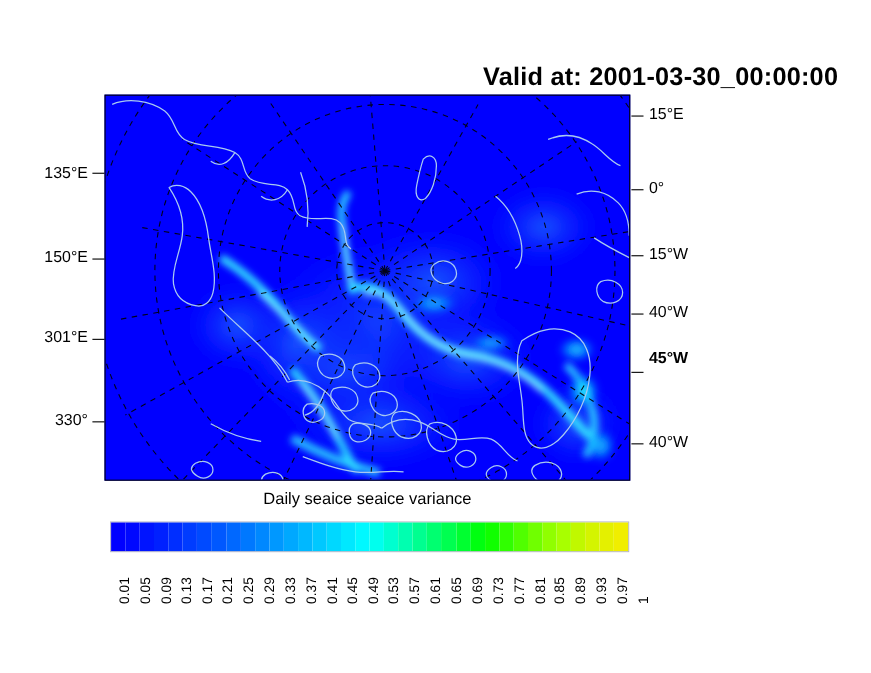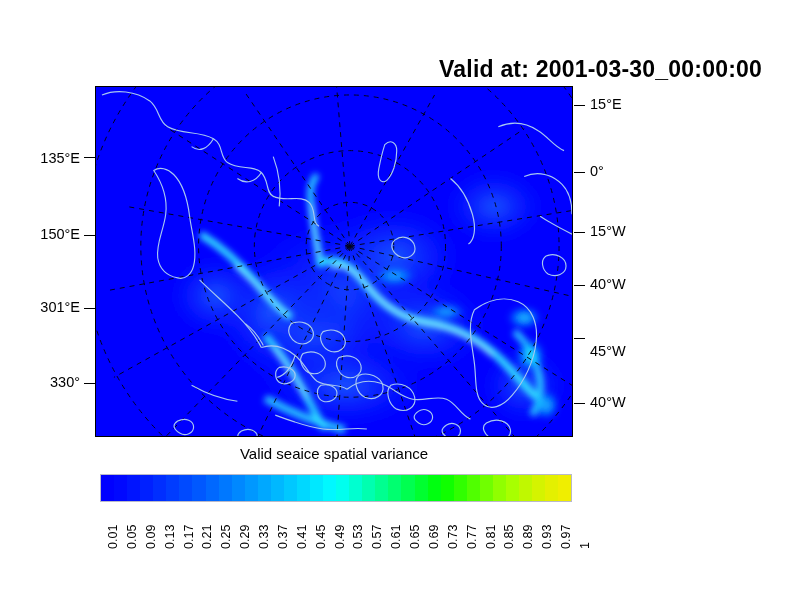--- a/index.html
+++ b/index.html
@@ -218,26 +218,26 @@
 <div id="axis-right">
     <div class="abs tick-r" style="left: 574px; top: 105px;"></div>
     <div class="abs lab-r" style="left: 590px; top: 96px;">15°E</div>
     <div class="abs tick-r" style="left: 574px; top: 172px;"></div>
     <div class="abs lab-r" style="left: 590px; top: 163px;">0°</div>
     <div class="abs tick-r" style="left: 574px; top: 232px;"></div>
     <div class="abs lab-r" style="left: 590px; top: 223px;">15°W</div>
     <div class="abs tick-r" style="left: 574px; top: 285px;"></div>
     <div class="abs lab-r" style="left: 590px; top: 276px;">40°W</div>
     <div class="abs tick-r" style="left: 574px; top: 338px;"></div>
-    <div class="abs lab-r" style="left: 590px; top: 343px;">45°W</div>
+    <div class="abs lab-r" style="left: 590px; top: 318px; font-weight: bold;">45°W</div>
     <div class="abs tick-r" style="left: 574px; top: 403px;"></div>
     <div class="abs lab-r" style="left: 590px; top: 394px;">40°W</div>
   </div>
 
-<div class="abs" id="caption">Valid seaice spatial variance</div>
+<div class="abs" id="caption">Daily seaice seaice variance</div>
 
 <div class="abs" id="cbar">
     <div class="seg" style="background: rgb(0, 0, 255);"></div>
     <div class="seg" style="background: rgb(0, 8, 255);"></div>
     <div class="seg" style="background: rgb(0, 20, 255);"></div>
     <div class="seg" style="background: rgb(0, 32, 255);"></div>
     <div class="seg" style="background: rgb(0, 46, 255);"></div>
     <div class="seg" style="background: rgb(0, 60, 255);"></div>
     <div class="seg" style="background: rgb(0, 74, 255);"></div>
     <div class="seg" style="background: rgb(0, 88, 255);"></div>

